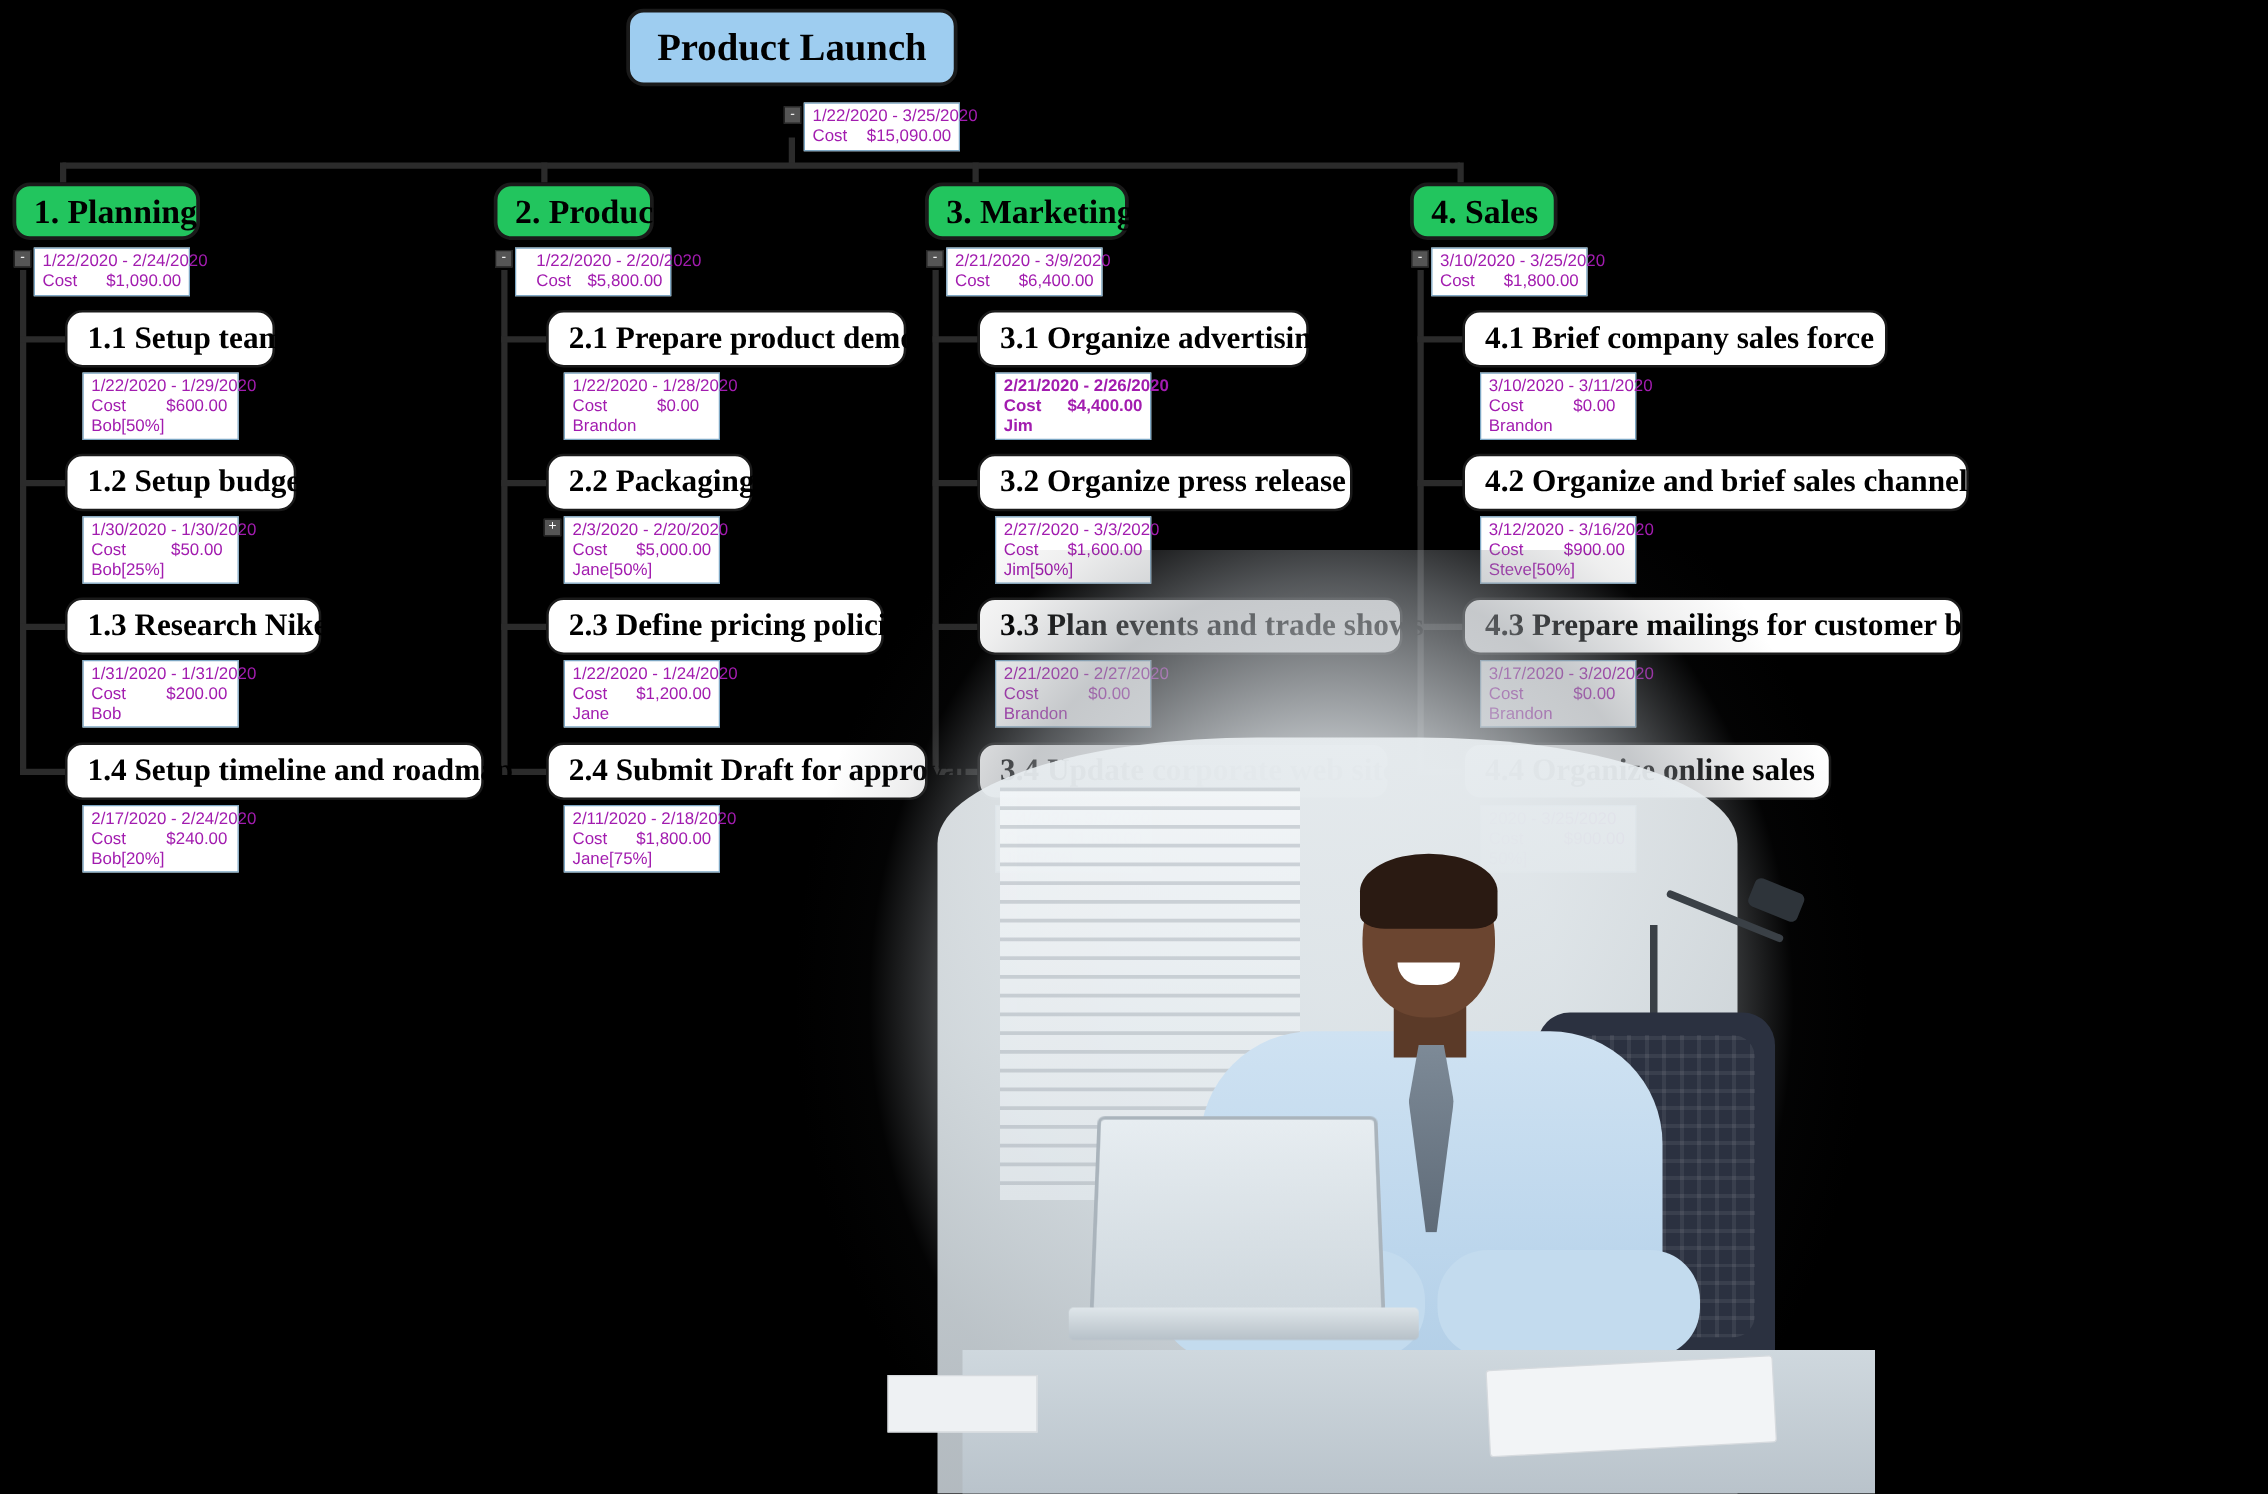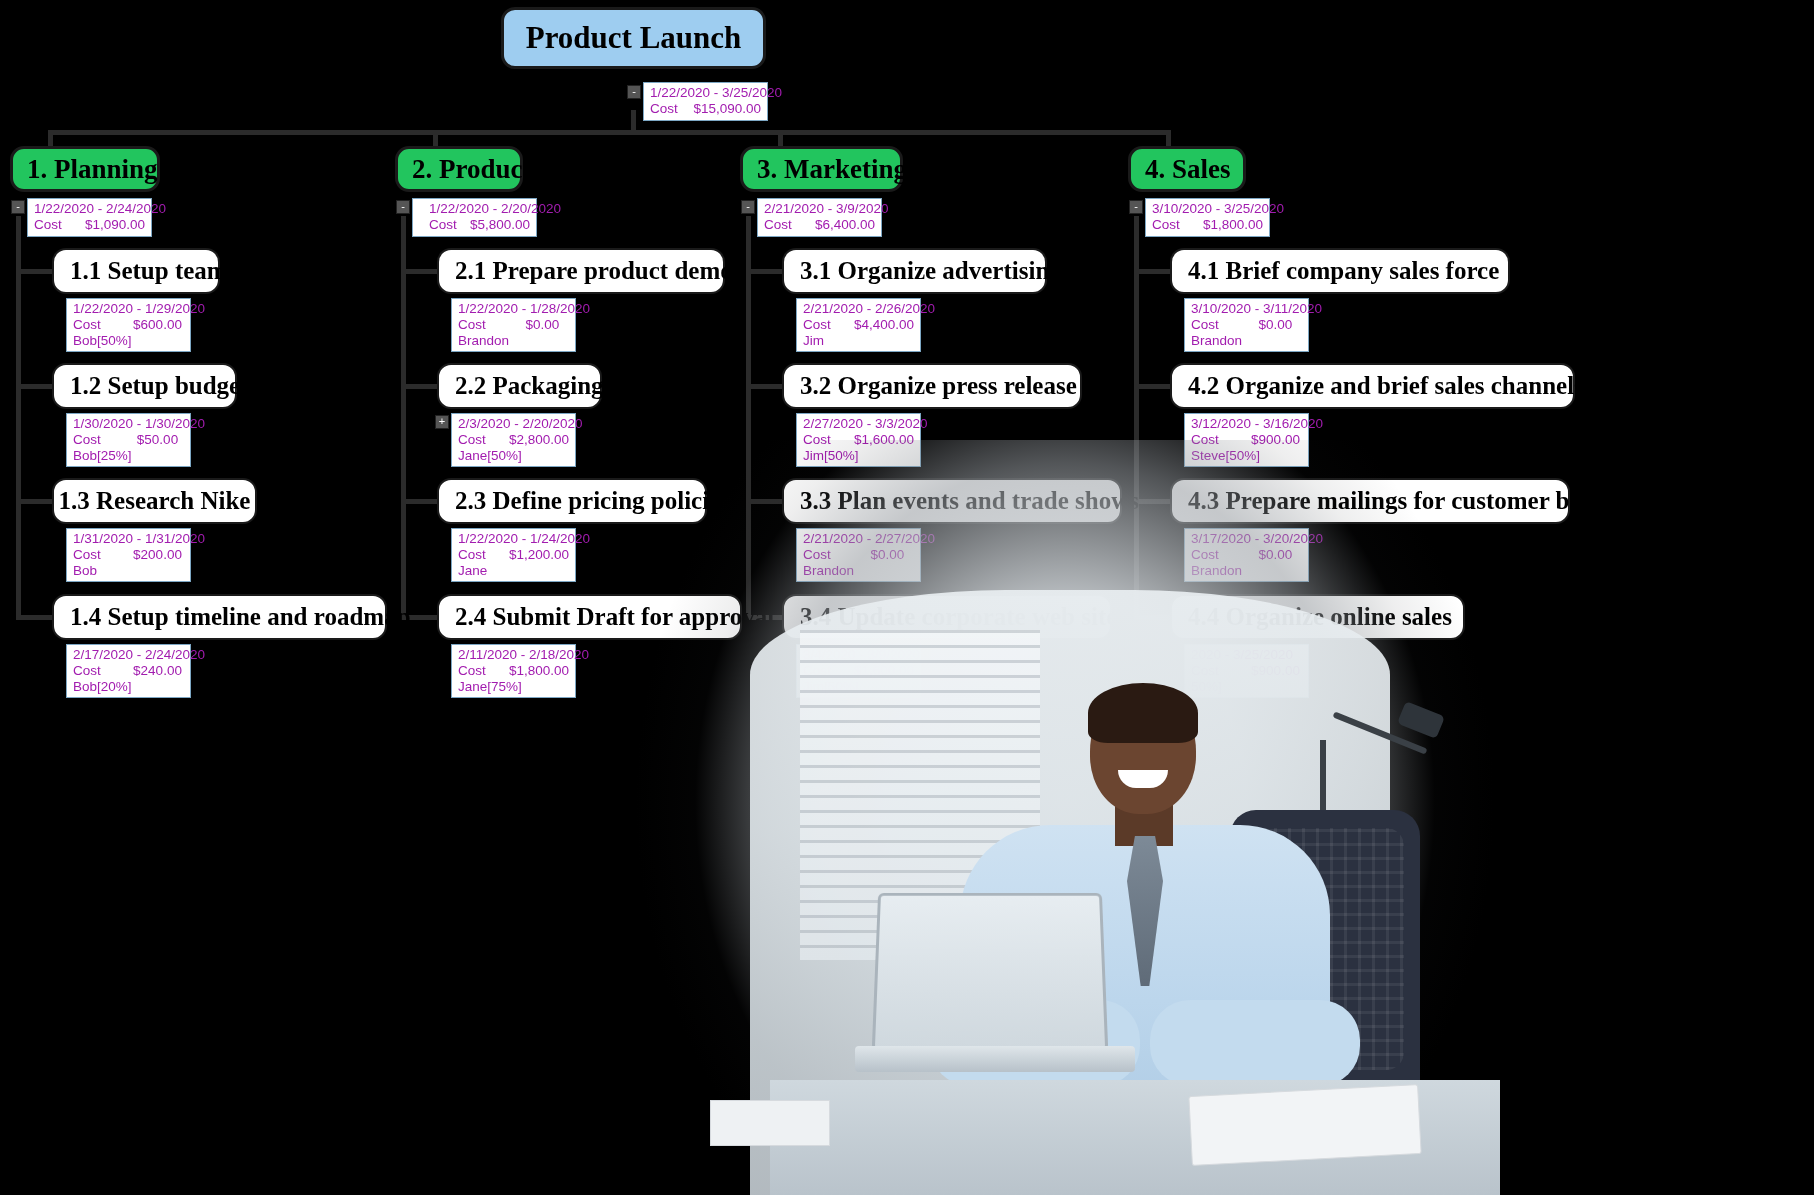--- a/index.html
+++ b/index.html
@@ -265,21 +265,21 @@
         <span>1.2  Setup budget</span>
       </div>
       <div class="detail" style="left:66px;top:413px;width:125px;">
         <span class="dates">1/30/2020 - 1/30/2020</span>
         <span class="row">
           <span class="lbl">Cost</span>
           <span class="amt">$50.00</span>
         </span>
         <span class="who">Bob[25%]</span>
       </div>
-      <div class="node task" style="left:52px;top:478px;width:205px;justify-content:center;">
+      <div class="node task" style="left:52px;top:478px;width:205px;">
         <span>1.3  Research Nike</span>
       </div>
       <div class="detail" style="left:66px;top:528px;width:125px;">
         <span class="dates">1/31/2020 - 1/31/2020</span>
         <span class="row">
           <span class="lbl">Cost</span>
           <span class="amt">$200.00</span>
         </span>
         <span class="who">Bob</span>
       </div>
@@ -317,21 +317,21 @@
         <span class="who">Brandon</span>
       </div>
       <div class="node task" style="left:437px;top:363px;width:165px;">
         <span>2.2  Packaging</span>
       </div>
       <div class="handle" style="left:435px;top:415px;">+</div>
       <div class="detail" style="left:451px;top:413px;width:125px;">
         <span class="dates">2/3/2020 - 2/20/2020</span>
         <span class="row">
           <span class="lbl">Cost</span>
-          <span class="amt">$2,800.00</span>
+          <span class="amt">$5,000.00</span>
         </span>
         <span class="who">Jane[50%]</span>
       </div>
       <div class="node task" style="left:437px;top:478px;width:270px;">
         <span>2.3  Define pricing policies</span>
       </div>
       <div class="detail" style="left:451px;top:528px;width:125px;">
         <span class="dates">1/22/2020 - 1/24/2020</span>
         <span class="row">
           <span class="lbl">Cost</span>
@@ -357,21 +357,21 @@
       <div class="detail" style="left:757px;top:198px;width:125px;">
         <span class="dates">2/21/2020 - 3/9/2020</span>
         <span class="row">
           <span class="lbl">Cost</span>
           <span class="amt">$6,400.00</span>
         </span>
       </div>
       <div class="node task" style="left:782px;top:248px;width:265px;">
         <span>3.1  Organize advertising</span>
       </div>
-      <div class="detail" style="left:796px;top:298px;width:125px;">
+      <div class="detail" style="left:796px;top:298px;width:125px;font-weight:bold;">
         <span class="dates">2/21/2020 - 2/26/2020</span>
         <span class="row">
           <span class="lbl">Cost</span>
           <span class="amt">$4,400.00</span>
         </span>
         <span class="who">Jim</span>
       </div>
       <div class="node task" style="left:782px;top:363px;width:300px;">
         <span>3.2  Organize press release</span>
       </div>

